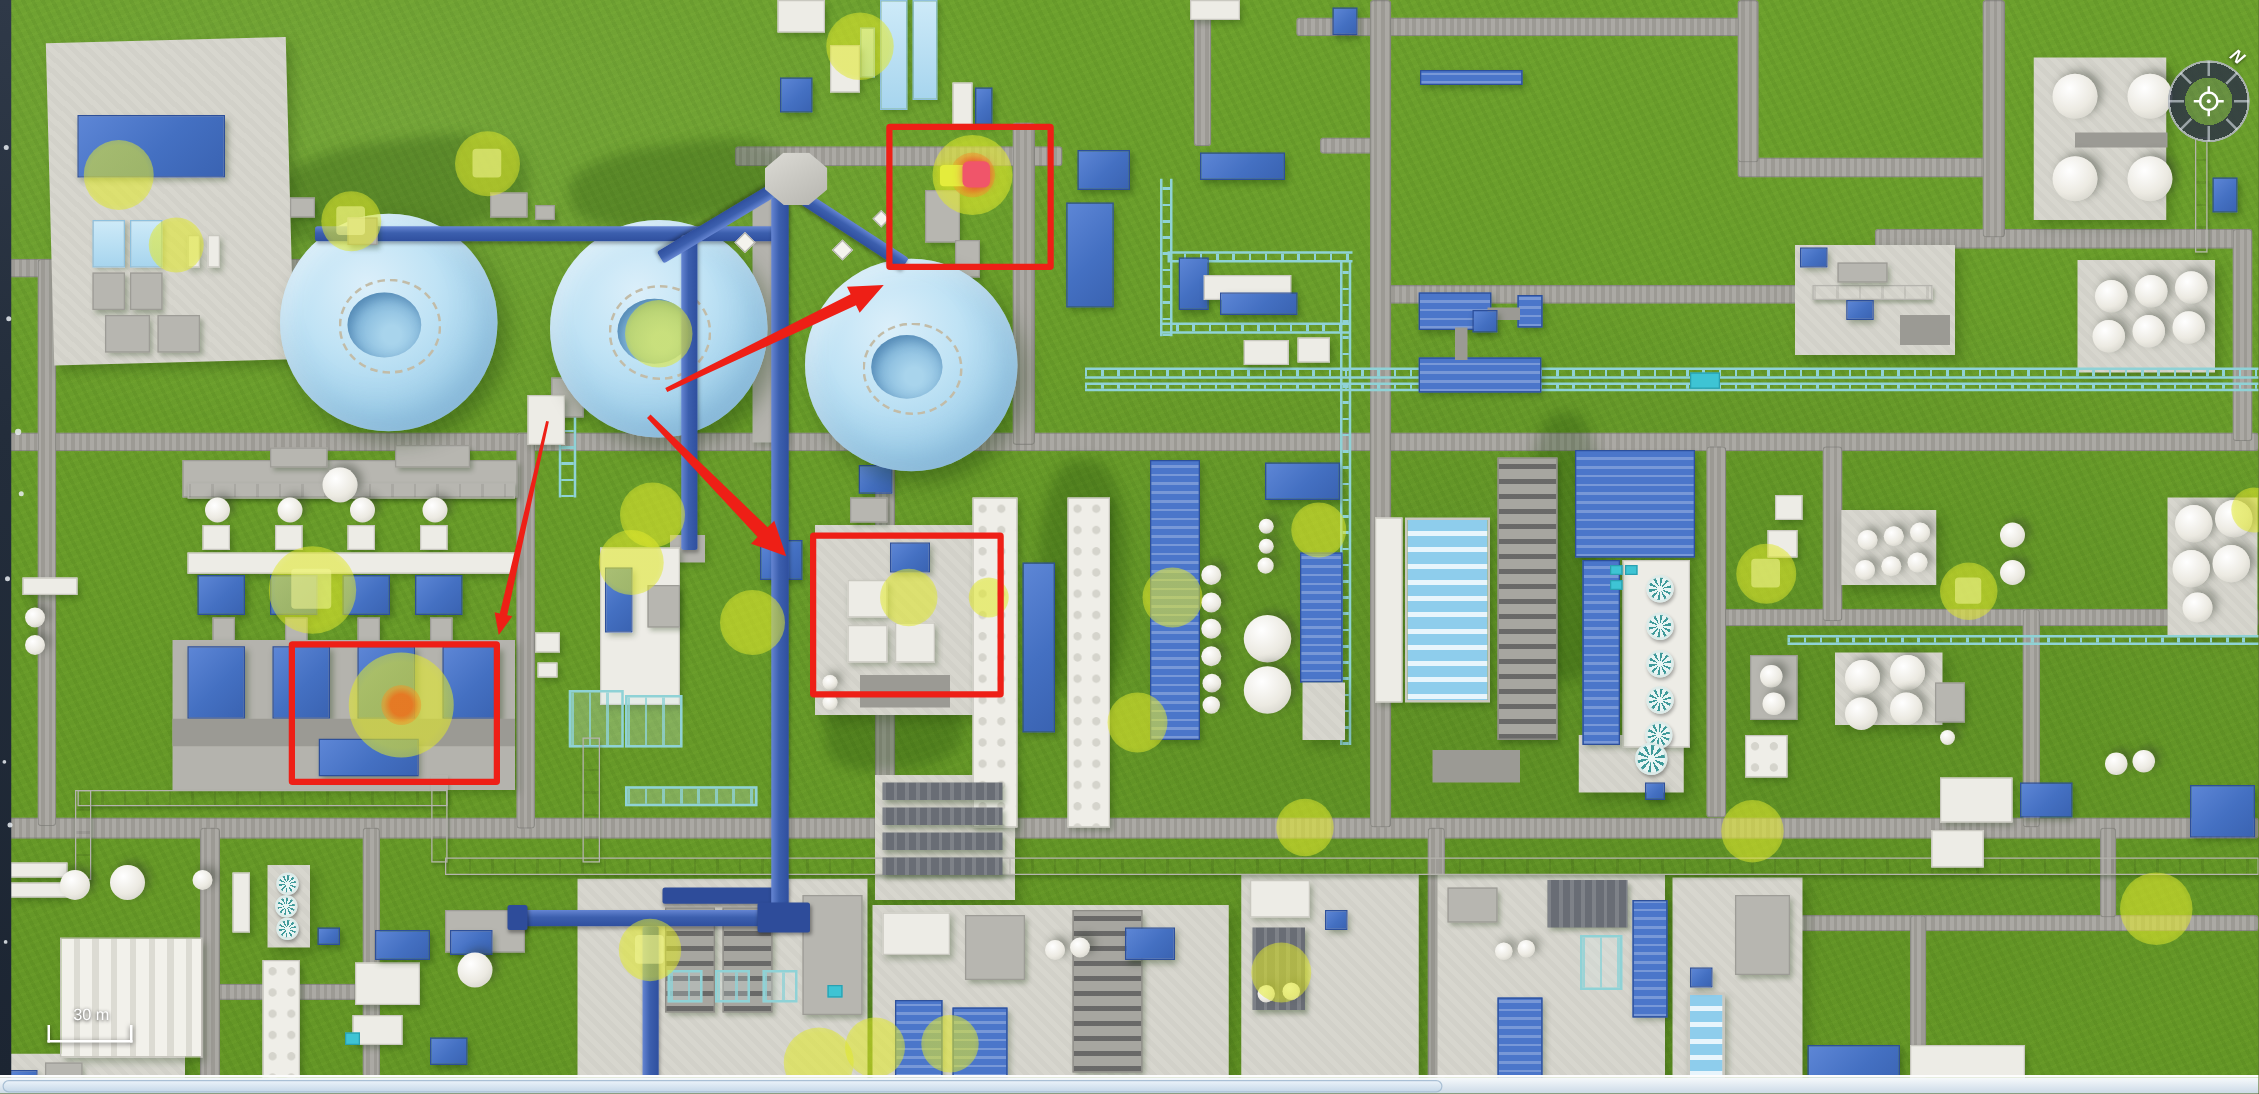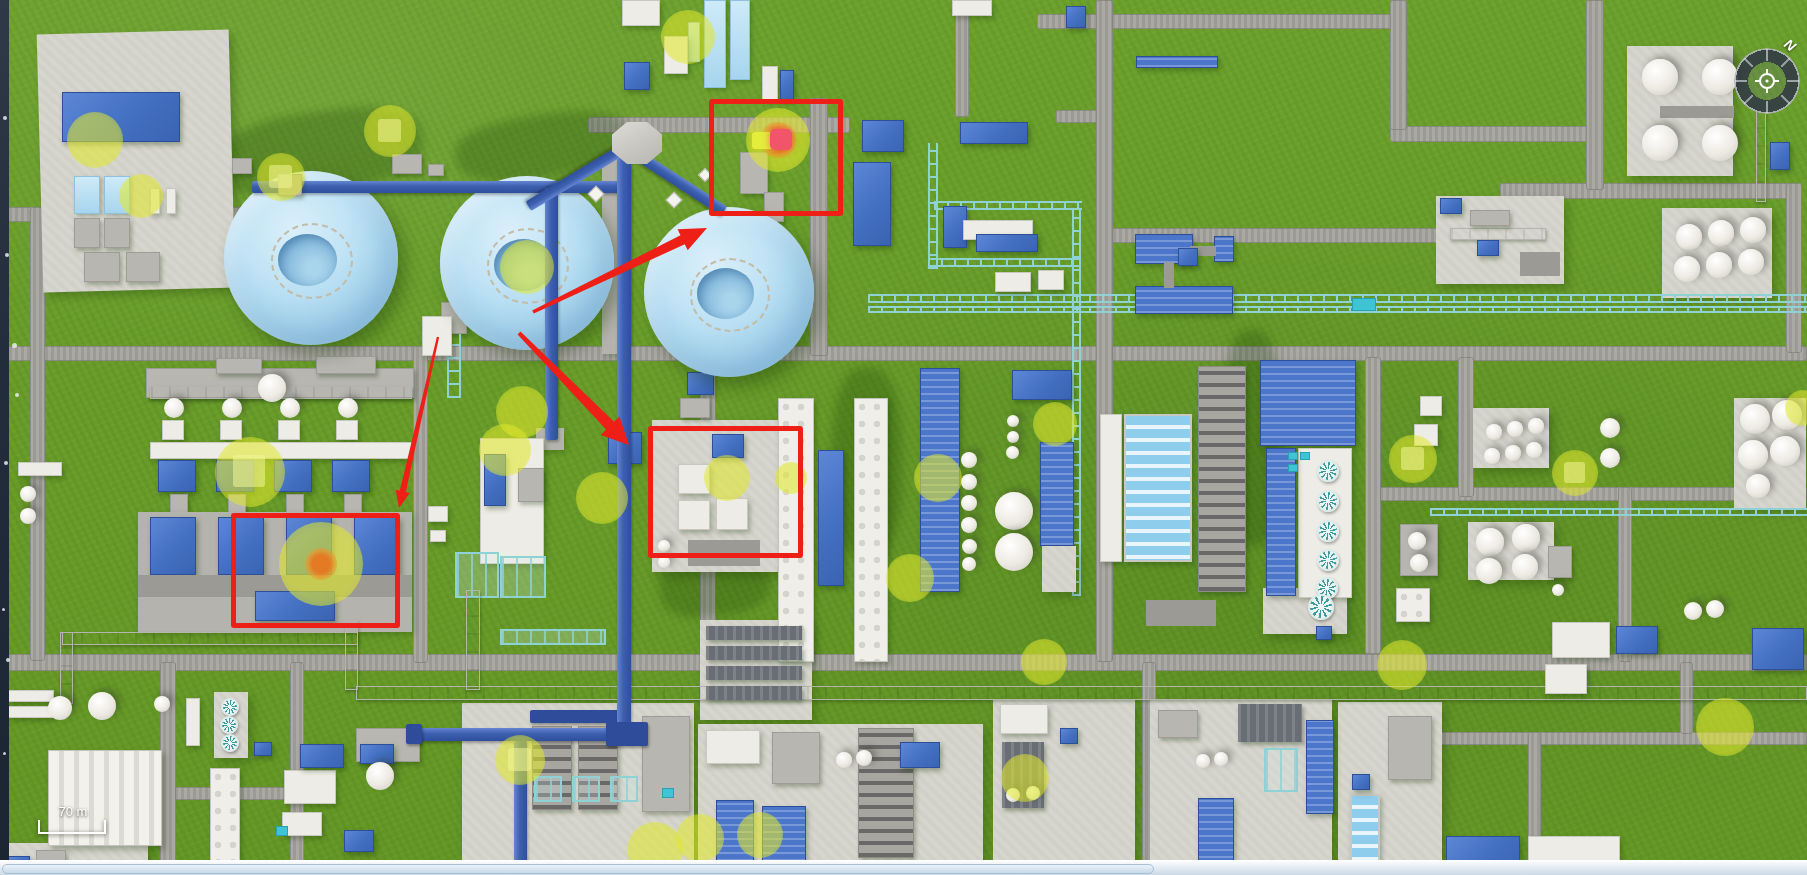--- a/index.html
+++ b/index.html
@@ -497,21 +497,21 @@
         <div class="arect" style="left: 648px; top: 426px; width: 155px; height: 132px; border-color: rgb(238, 31, 22);"></div>
         <div class="arect" style="left: 231px; top: 513px; width: 169px; height: 115px; border-color: rgb(238, 31, 22);"></div>
       </div>
     <svg id="arrowsvg" width="1807" height="875" viewBox="0 0 1807 875">
         <polygon points="533.8,313.6 684.8,244.2 687.7,250.2 707.0,228.0 677.6,229.3 680.5,235.3 532.2,310.4" fill="#ee1f16"></polygon>
         <polygon points="517.6,334.4 606.1,429.6 600.8,434.9 629.0,445.0 619.4,416.6 614.1,421.8 520.4,331.6" fill="#ee1f16"></polygon>
         <polygon points="436.9,336.8 399.8,490.7 395.7,489.8 399.0,508.0 409.8,493.0 405.8,492.1 439.1,337.2" fill="#ee1f16"></polygon>
       </svg>
 
     <div id="scalebar">
-      <div id="scale-label">70 m</div>
+      <div id="scale-label">30 m</div>
       <div id="scale-line"></div>
     </div>
   </div>
 
   <div id="sidebar"></div>
 
   <div id="compass">
     <div class="c-ring"></div>
     <div class="c-spoke" style="transform:rotate(0deg)"></div>
     <div class="c-spoke" style="transform:rotate(45deg)"></div>

